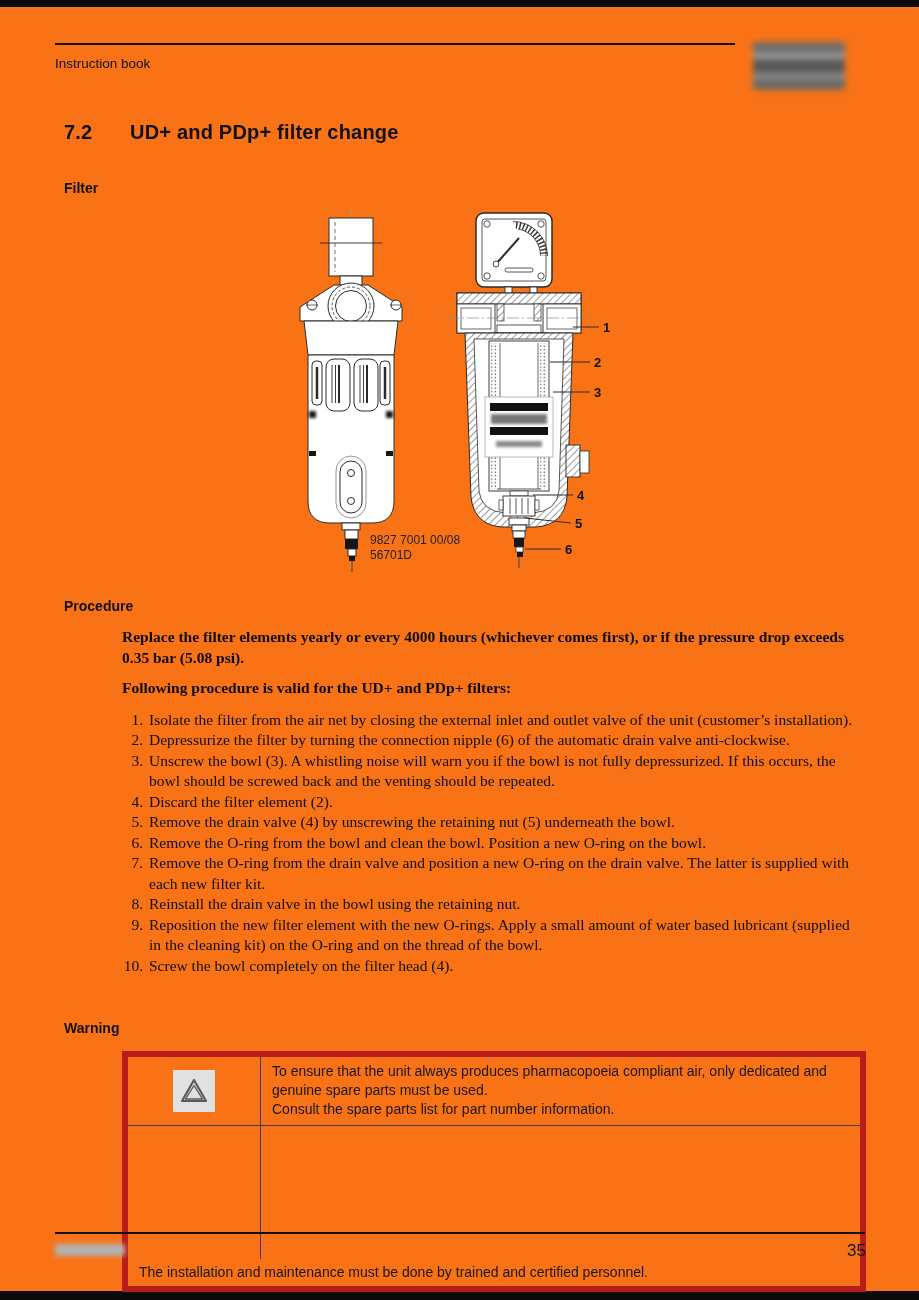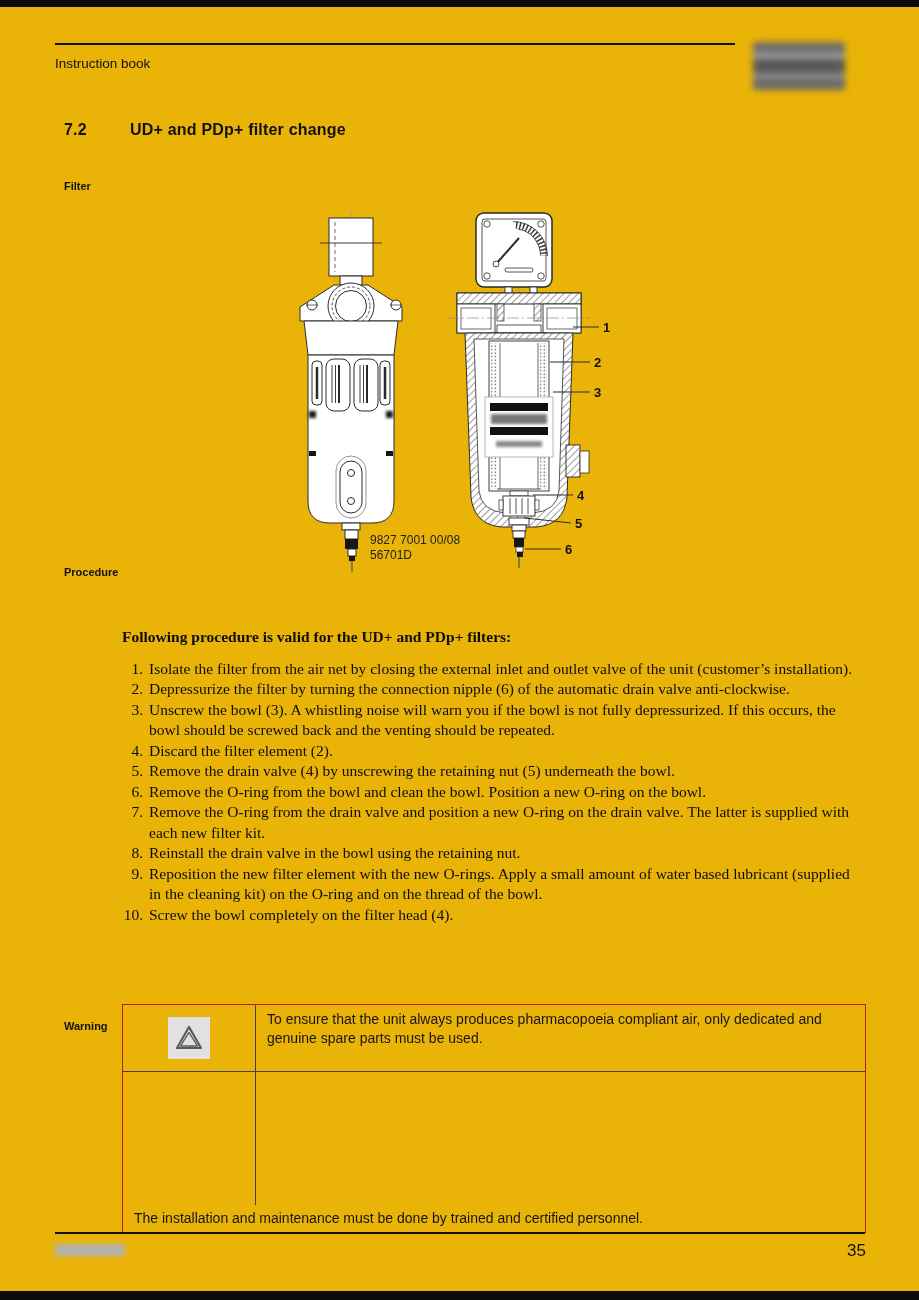--- a/index.html
+++ b/index.html
@@ -1,54 +1,54 @@
 <!DOCTYPE html>
 <html><head>
 <meta charset="utf-8">
 <style>
   * { margin:0; padding:0; box-sizing:border-box; }
   html,body { background:#e8e8e8; }
   .page {
-    position:relative; width:919px; height:1300px; background:#eab308;
+    position:relative; width:919px; height:1300px; background:#f97316;
     font-family:"Liberation Sans", sans-serif; color:#111; overflow:hidden;
     margin:0 auto;
   }
   .edge-bar { position:absolute; left:0; width:919px; background:#0a0a0a; }
   .edge-top { top:0; height:7px; }
   .edge-bottom { bottom:0; height:9px; }
 
   .header-rule { position:absolute; left:55px; top:43px; width:680px; height:2px; background:#111; }
   .doc-type { position:absolute; left:55px; top:56px; font-size:13.5px; color:#111; }
   .logo-blur {
     position:absolute; left:753px; top:42px; width:92px; height:48px; border-radius:2px;
     background:repeating-linear-gradient(180deg,#6e6e6e 0 11px,#9d9d9d 11px 17px,#585858 17px 31px,#8d8d8d 31px 37px,#6a6a6a 37px 48px);
     filter:blur(3px);
   }
 
-  .page-title { position:absolute; left:64px; top:121px; display:flex; font-size:16px; font-weight:bold; letter-spacing:0.2px; }
+  .page-title { position:absolute; left:64px; top:121px; display:flex; font-size:20px; font-weight:bold; letter-spacing:0.2px; }
   .page-title .num { width:66px; }
 
-  .sec-heading { position:absolute; left:64px; font-size:11px; font-weight:bold; }
+  .sec-heading { position:absolute; left:64px; font-size:14px; font-weight:bold; }
   .h-filter { top:180px; }
-  .h-procedure { top:566px; }
+  .h-procedure { top:598px; }
   .h-warning { top:1020px; }
 
   .figure-wrap { position:absolute; left:270px; top:205px; width:350px; height:372px; }
   .figure-caption {
     position:absolute; left:100px; top:328px; width:170px; text-align:left;
     font-size:12px; line-height:15px; color:#222;
   }
 
   .procedure-body { position:absolute; left:122px; top:627px; width:740px;
     font-family:"Liberation Serif", serif; font-size:15.5px; line-height:20.5px; color:#0d0d0d; }
   .procedure-body p.bold { font-weight:bold; margin-bottom:10px; }
   .procedure-body ol { margin-top:11px; padding-left:25px; }
   .procedure-body li { padding-left:2px; }
 
-  .warn-table { position:absolute; left:122px; top:1004px; width:744px; border:1px solid #b91c1c; }
+  .warn-table { position:absolute; left:122px; top:1051px; width:744px; border:6px solid #b91c1c; }
   .warn-row { display:flex; }
   .warn-row.first { border-bottom:1px solid #3f3f3f; min-height:67px; }
   .warn-row.second { min-height:26px;flex-direction:column; }
   .warn-icon-cell { width:133px; flex:0 0 133px; border-right:1px solid #3f3f3f;
     display:flex; align-items:center; justify-content:center; }
   .warn-icon-box { width:42px; height:42px; background:#e1e1e1; display:flex; align-items:center; justify-content:center; }
   .warn-text-cell { flex:1; padding:5px 10px 6px 11px; font-size:14px; line-height:19px; color:#161616; }
   .warn-row.second .warn-text-cell { padding-top:4px; padding-bottom:4px; }
 
   .footer-rule { position:absolute; left:55px; top:1232px; width:810px; height:2px; background:#111; }
@@ -238,20 +238,21 @@
 
     <div class="figure-caption">
       <div>9827 7001 00/08</div>
       <div>56701D</div>
     </div>
   </div>
 
   <div class="sec-heading h-procedure">Procedure</div>
 
   <div class="procedure-body">
+    <p class="bold">Replace the filter elements yearly or every 4000 hours (whichever comes first), or if the pressure drop exceeds 0.35 bar (5.08 psi).</p>
     <p class="bold">Following procedure is valid for the UD+ and PDp+ filters:</p>
     <ol>
       <li>Isolate the filter from the air net by closing the external inlet and outlet valve of the unit (customer’s installation).</li>
       <li>Depressurize the filter by turning the connection nipple (6) of the automatic drain valve anti-clockwise.</li>
       <li>Unscrew the bowl (3). A whistling noise will warn you if the bowl is not fully depressurized. If this occurs, the bowl should be screwed back and the venting should be repeated.</li>
       <li>Discard the filter element (2).</li>
       <li>Remove the drain valve (4) by unscrewing the retaining nut (5) underneath the bowl.</li>
       <li>Remove the O-ring from the bowl and clean the bowl. Position a new O-ring on the bowl.</li>
       <li>Remove the O-ring from the drain valve and position a new O-ring on the drain valve. The latter is supplied with each new filter kit.</li>
       <li>Reinstall the drain valve in the bowl using the retaining nut.</li>
@@ -267,20 +268,21 @@
       <div class="warn-icon-cell">
         <div class="warn-icon-box">
           <svg width="28" height="26" viewBox="0 0 28 26">
             <polygon points="14,2 26,23 2,23" fill="none" stroke="#5a5a5a" stroke-width="2.2" stroke-linejoin="round"></polygon>
             <polygon points="14,7.5 22.5,21 5.5,21" fill="none" stroke="#5a5a5a" stroke-width="1.4" stroke-linejoin="round"></polygon>
           </svg>
         </div>
       </div>
       <div class="warn-text-cell">
         <div>To ensure that the unit always produces pharmacopoeia compliant air, only dedicated and genuine spare parts must be used.</div>
+        <div>Consult the spare parts list for part number information.</div>
       </div>
     </div>
     <div class="warn-row second">
       <div class="warn-icon-cell"></div>
       <div class="warn-text-cell">
         <div>The installation and maintenance must be done by trained and certified personnel.</div>
       </div>
     </div>
   </div>
 

